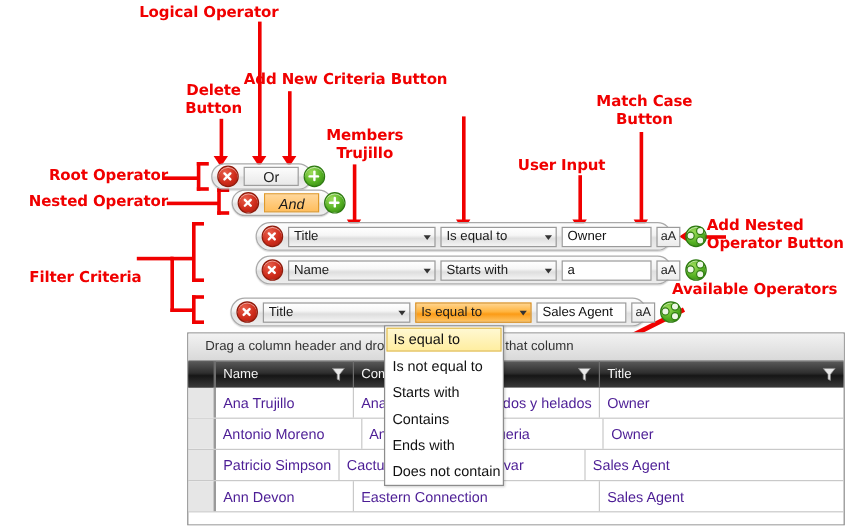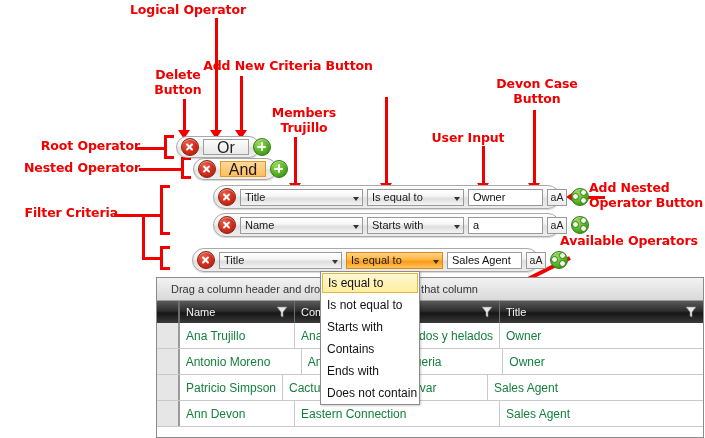--- a/index.html
+++ b/index.html
@@ -112,30 +112,31 @@
     box-shadow:inset 0 1px 0 rgba(255,255,255,.5);
     position:relative;flex:0 0 auto;cursor:pointer;
   }
   .nestbtn .n1,.nestbtn .n2,.nestbtn .n3{position:absolute;width:5px;height:5px;border-radius:50%;background:#eef7e6;border:1px solid #2f7d10;}
   .nestbtn .n1{left:0px;top:4px;}
   .nestbtn .n2{left:8px;top:0px;}
   .nestbtn .n3{left:8px;top:8px;}
 
   .logicbtn{
     min-width:46px;height:16px;line-height:16px;
-    font-size:16px;color:#222;text-align:center;
+    font-size:12px;color:#222;text-align:center;
     background:linear-gradient(to bottom,#fcfcfc,#e9e9e9);
     border:1px solid #9e9e9e;
     padding:0 6px;box-sizing:border-box;cursor:pointer;
     font-family:"Liberation Sans",sans-serif;
   }
   .logicbtn.sel{
     background:linear-gradient(to bottom,#ffd79a,#ffbe5e);
     border:1px solid #e09a2a;
     color:#1a1a1a;
+    font-style:italic;
   }
 
   
   .combo{
     height:17px;
     border:1px solid #9a9a9a;
     background:linear-gradient(to bottom,#ffffff 0%,#f6f6f6 40%,#dedede 58%,#f4f4f4 100%);
     display:flex;align-items:center;
     box-sizing:border-box;
     font-size:11px;color:#1a1a1a;
@@ -216,46 +217,46 @@
     color:#f4f4f4;font-size:11px;
     border-right:1px solid #6d6d6d;
     box-sizing:border-box;padding-left:6px;position:relative;
     font-family:"Liberation Sans",sans-serif;
   }
   .ghcell .lbl{flex:1;white-space:nowrap;overflow:hidden;}
   .funnel{width:14px;flex:0 0 auto;margin-right:5px;}
   .grow{height:26px;display:flex;border-bottom:1px solid #c9c9c9;box-sizing:border-box;}
   .gcell{
     display:flex;align-items:center;
-    font-size:12px;color:#15803d;
+    font-size:12px;color:#4c1d95;
     border-right:1px solid #c9c9c9;
     box-sizing:border-box;padding-left:6px;
     white-space:nowrap;overflow:hidden;
     font-family:"Liberation Sans",sans-serif;
   }
   .gcell.ind{background:#e6e6e6;border-right:2px solid #9a9a9a;padding:0;}
   .ghcell.ind{background:linear-gradient(to bottom,#5a5a5a 0%,#2e2e2e 45%,#161616 55%,#3a3a3a 100%);border-right:2px solid #6d6d6d;}
 </style>
 </head>
 <body>
 
 <div class="root">
 
-  <div class="ann c" style="left:93px;top:2px;width:190px;">Logical Operator</div>
+  <div class="ann c" style="left:79px;top:2px;width:190px;">Logical Operator</div>
   <div class="ann c" style="left:140px;top:67px;width:76px;">Delete
 Button</div>
   <div class="ann c" style="left:188px;top:58px;width:200px;">Add New Criteria Button</div>
-  <div class="ann c" style="left:481px;top:76px;width:112px;">Devon Case
+  <div class="ann c" style="left:481px;top:76px;width:112px;">Match Case
 Button</div>
   <div class="ann c" style="left:252px;top:105px;width:104px;">Members
 Trujillo</div>
   <div class="ann c" style="left:420px;top:130px;width:96px;">User Input</div>
   <div class="ann r" style="left:16px;top:138px;width:124px;">Root Operator</div>
   <div class="ann r" style="left:2px;top:160px;width:138px;">Nested Operator</div>
-  <div class="ann r" style="left:16px;top:205px;width:102px;text-align:right;">Filter Criteria</div>
+  <div class="ann r" style="left:16px;top:223px;width:102px;text-align:right;">Filter Criteria</div>
   <div class="ann" style="left:589px;top:180px;width:116px;">Add Nested
 Operator Button</div>
   <div class="ann" style="left:560px;top:233px;width:150px;">Available Operators</div>
 
   <div class="aline vline" style="left:215px;top:18px;height:116px;"></div>
   <div class="arrowdown" style="left:210px;top:130px;"></div>
 
   <div class="aline vline" style="left:183px;top:99px;height:35px;"></div>
   <div class="arrowdown" style="left:178px;top:130px;"></div>
 

